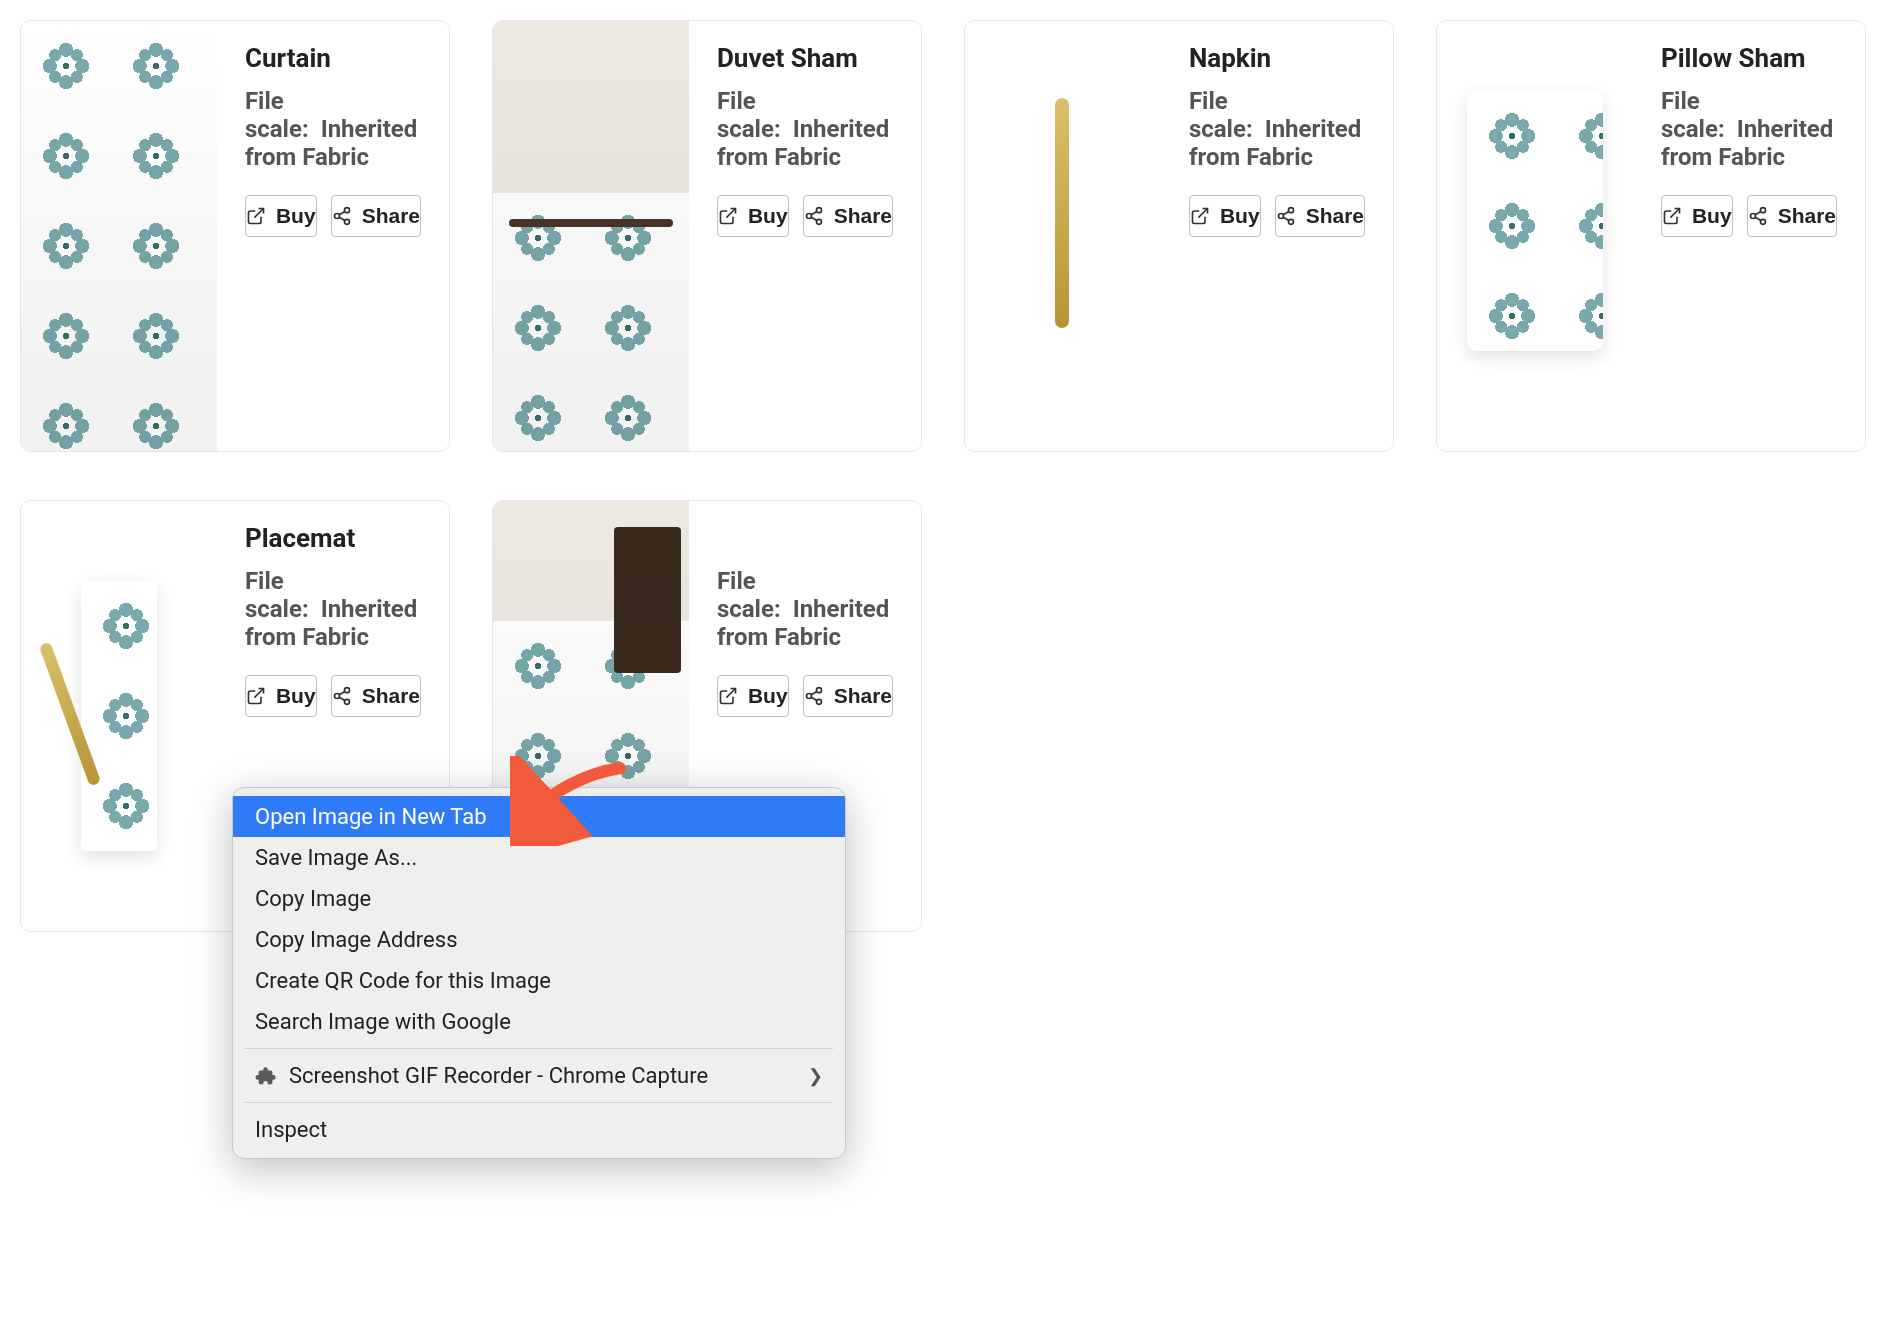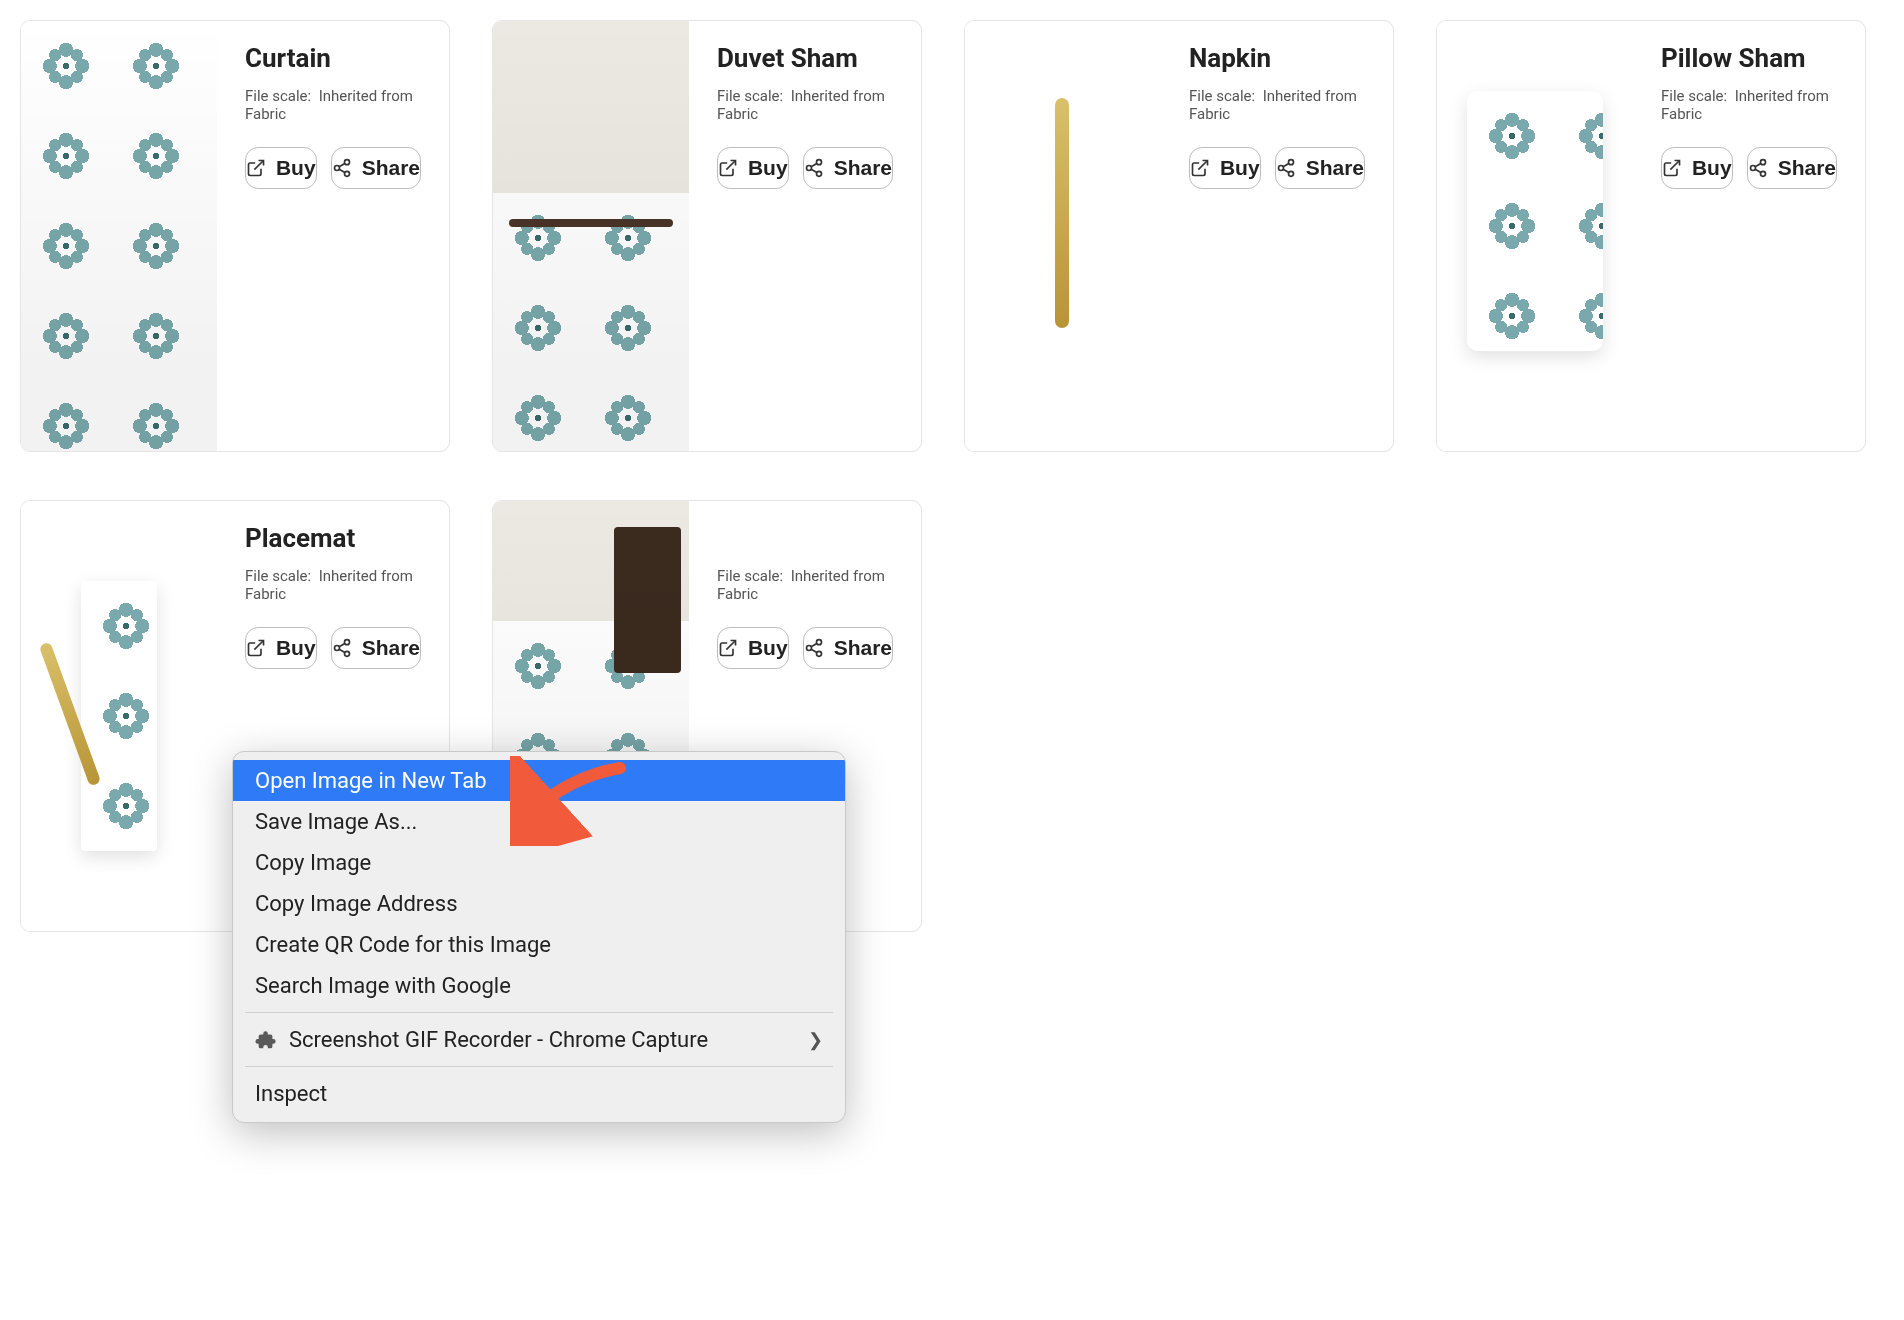--- a/index.html
+++ b/index.html
@@ -55,37 +55,38 @@
   .card-body {
     padding: 22px 28px 28px 28px;
   }
   .card-title {
     font-size: 26px;
     font-weight: 700;
     color: #222;
     margin-bottom: 14px;
   }
   .card-sub {
-    font-size: 15px;
+    font-size: 24px;
     color: #555;
     margin-bottom: 24px;
+    font-weight: bold;
   }
   .card-actions {
     display: flex;
     gap: 14px;
   }
   .btn {
     flex: 1;
     display: flex;
     align-items: center;
     justify-content: center;
     gap: 10px;
     background: #fff;
     border: 1.5px solid #bdbdbd;
-    border-radius: 13px;
+    border-radius: 4px;
     padding: 8px 0;
     font-size: 21px;
     font-weight: 600;
     color: #222;
     cursor: pointer;
   }
   .icon-svg { width: 20px; height: 20px; stroke: #333; stroke-width: 2; fill: none; }
 
   
   .context-menu {
@@ -342,21 +343,21 @@
               <line x1="15.4" y1="6.5" x2="8.6" y2="10.5"></line>
             </svg>
           <span>Share</span>
         </button>
       </div>
     </div>
   </div>
 
 </div>
 
-<div class="context-menu" id="ctxmenu" style="left: 232px; top: 751px; text-align: right;">
+<div class="context-menu" id="ctxmenu" style="left: 232px; top: 787px; text-align: right;">
   <div class="menu-item highlight">Open Image in New Tab</div>
   <div class="menu-item">Save Image As...</div>
   <div class="menu-item">Copy Image</div>
   <div class="menu-item">Copy Image Address</div>
   <div class="menu-item">Create QR Code for this Image</div>
   <div class="menu-item">Search Image with Google</div>
   <div class="menu-sep"></div>
   <div class="menu-item">
     <svg class="puzzle-icon" viewBox="0 0 24 24" fill="#5a5a5a">
         <path d="M20 11h-1V8a2 2 0 0 0-2-2h-3V5a2.5 2.5 0 0 0-5 0v1H6a2 2 0 0 0-2 2v3H3a2.5 2.5 0 0 0 0 5h1v3a2 2 0 0 0 2 2h3v-1a2.5 2.5 0 0 1 5 0v1h3a2 2 0 0 0 2-2v-3h1a2.5 2.5 0 0 0 0-5z"></path>

